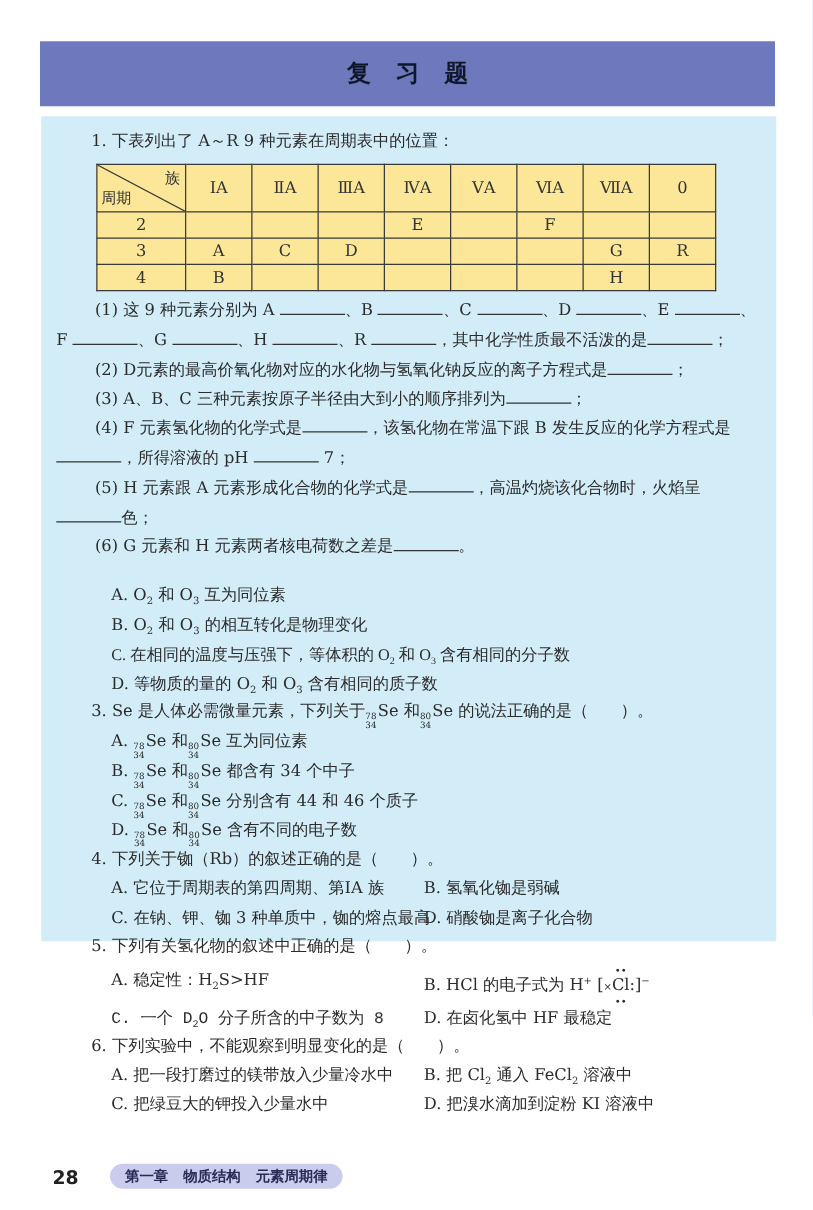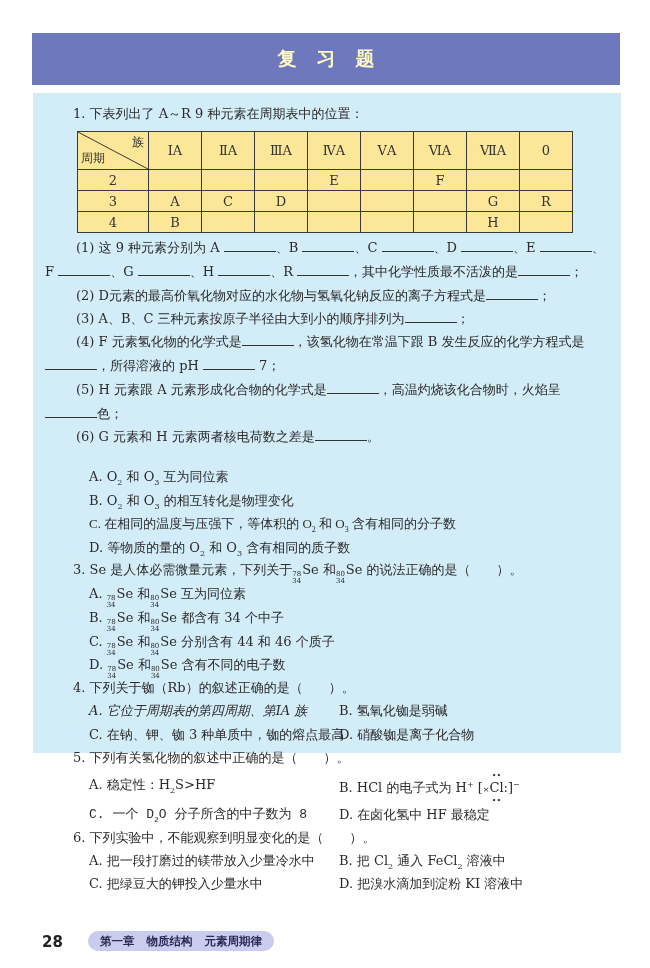--- a/index.html
+++ b/index.html
@@ -6,21 +6,21 @@
   body {
     width: 650px; height: 968px; background: #ffffff; position: relative; overflow: hidden;
     font-family: "DejaVu Serif", "Liberation Serif", serif; color: #2a2a2a;
   }
   .header-band {
     position: absolute; left: 32px; top: 33px; width: 588px; height: 52px;
     background: #6e78bd;
     display: flex; align-items: center; justify-content: center;
   }
   .header-title {
-    color: #fef9c3; font-family: "DejaVu Sans", sans-serif; font-weight: bold;
+    color: #0f172a; font-family: "DejaVu Sans", sans-serif; font-weight: bold;
     font-size: 19px; letter-spacing: 20px; padding-left: 20px;
   }
   .panel {
     position: absolute; left: 33px; top: 93px; width: 588px; height: 660px;
     background: #d3edf8;
   }
   .line {
     position: absolute; font-size: 13px; line-height: 18px; white-space: nowrap; color: #2b2b2b;
   }
   .blank { display: inline-block; border-bottom: 1px solid #333; height: 12px; vertical-align: baseline; }
@@ -203,21 +203,21 @@
     <span>D. </span><span class="iso">
         <span>78</span>
         <span>34</span>
       </span><span>Se 和</span><span class="iso">
         <span>80</span>
         <span>34</span>
       </span><span>Se 含有不同的电子数</span>
   </div>
 
   <div class="line" style="left:40px; top:586px;">4. 下列关于铷（Rb）的叙述正确的是（　　）。</div>
-  <div class="line" style="left:56px; top:609px;font-style:italic;">A. 它位于周期表的第四周期、第ⅠA 族</div>
+  <div class="line" style="left:56px; top:609px;">A. 它位于周期表的第四周期、第ⅠA 族</div>
   <div class="line" style="left:306px; top:609px;">B. 氢氧化铷是弱碱</div>
   <div class="line" style="left:56px; top:633px;">C. 在钠、钾、铷 3 种单质中，铷的熔点最高</div>
   <div class="line" style="left:306px; top:633px;">D. 硝酸铷是离子化合物</div>
 
   <div class="line" style="left:40px; top:656px;">5. 下列有关氢化物的叙述中正确的是（　　）。</div>
   <div class="line" style="left:56px; top:683px;">
     <span>A. 稳定性：H</span><sub>2</sub><span>S&gt;HF</span>
   </div>
   <div class="line" style="left:306px; top:683px;">
     <span>B. HCl 的电子式为 H</span><sup>+</sup><span> [</span><span style="font-size:8px;">×</span><span class="elec"><span class="dots-top">••</span><span>Cl</span><span class="dots-bot">••</span></span><span>:]</span><sup>−</sup>

